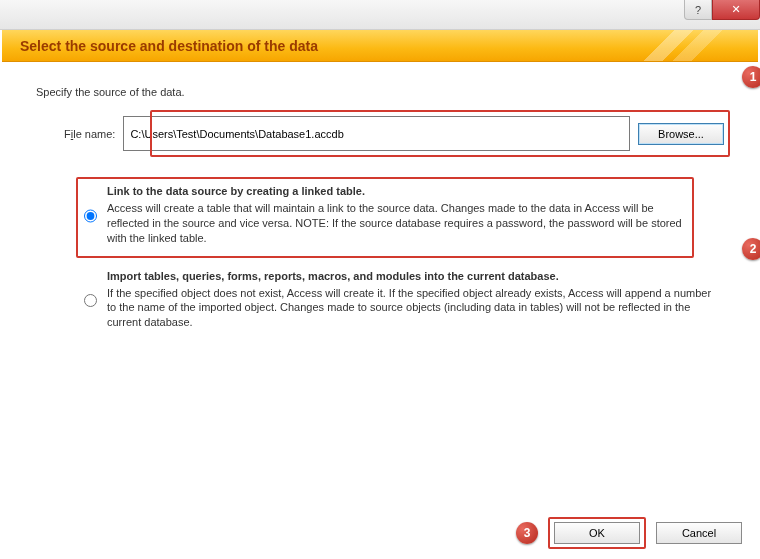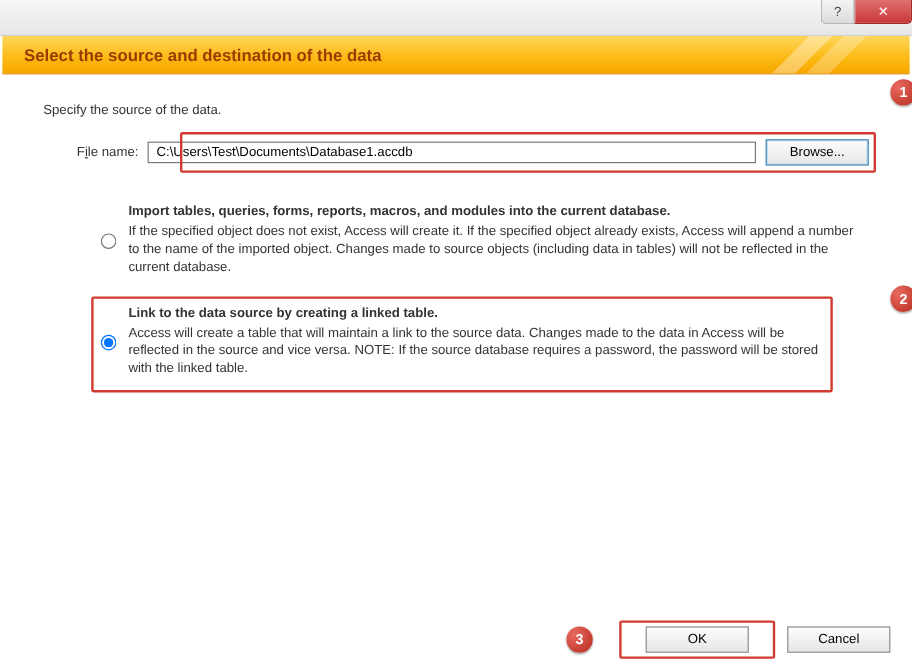--- a/index.html
+++ b/index.html
@@ -81,21 +81,21 @@
 .row-file {
   display: flex;
   align-items: center;
   margin: 18px 0 26px 28px;
   position: relative;
 }
 .row-file label { text-decoration: underline dotted transparent; }
 .row-file .underline-char { text-decoration: underline; }
 .file-input {
   flex: 1;
-  height: 18px;
+  height: 35px;
   border: 1px solid #7a7a7a;
   padding: 2px 6px;
   font-size: 11px;
   margin: 0 8px;
 }
 .browse-btn, .footer-btn {
   height: 22px;
   min-width: 86px;
   background: linear-gradient(to bottom,#fdfdfd,#e6e6e6);
   border: 1px solid #8a8a8a;
@@ -129,21 +129,21 @@
 .footer {
   position: absolute;
   bottom: 10px;
   right: 18px;
   display: flex;
   gap: 10px;
   align-items: center;
 }
 .footer-btn { min-width: 86px; }
 .ok-wrap { position: relative; padding:4px; }
-.ok-wrap.hl { padding:3px 20px;margin-left:12px; }
+.ok-wrap.hl { padding:3px 4px; }
 .opt.hl { margin-left:40px; margin-right:30px; }
 </style>
 </head>
 <body>
 
 <div class="titlebar">
   <div class="titlebar-controls">
     <div class="titlebar-btn help">?</div>
     <div class="titlebar-btn close">✕</div>
   </div>
@@ -160,33 +160,33 @@
     <label>
       <span>F</span><span class="underline-char">i</span><span>le name:</span>
     </label>
     <input class="file-input" type="text" value="C:\Users\Test\Documents\Database1.accdb" style="">
     <button class="browse-btn">Browse...</button>
     <div class="hl hl-file"></div>
   </div>
 
 
   <div class="opts">
+    <div class="opt hl">
+      <input type="radio" name="mode" checked="" style="">
+      <div class="opt-body">
+        <div class="opt-title">Link to the data source by creating a linked table.</div>
+        <div class="opt-desc">Access will create a table that will maintain a link to the source data. Changes made to the data in Access will be reflected in the source and vice versa. NOTE:  If the source database requires a password, the password will be stored with the linked table.</div>
+      </div>
+    </div>
+
     <div class="opt">
       <input type="radio" name="mode" style="">
       <div class="opt-body">
         <div class="opt-title">Import tables, queries, forms, reports, macros, and modules into the current database.</div>
         <div class="opt-desc">If the specified object does not exist, Access will create it. If the specified object already exists, Access will append a number to the name of the imported object. Changes made to source objects (including data in tables) will not be reflected in the current database.</div>
-      </div>
-    </div>
-
-    <div class="opt hl">
-      <input type="radio" name="mode" checked="" style="">
-      <div class="opt-body">
-        <div class="opt-title">Link to the data source by creating a linked table.</div>
-        <div class="opt-desc">Access will create a table that will maintain a link to the source data. Changes made to the data in Access will be reflected in the source and vice versa. NOTE:  If the source database requires a password, the password will be stored with the linked table.</div>
       </div>
     </div>
   </div>
 
   <div class="badge" style="top:4px; right:-4px;">1</div>
   <div class="badge" style="top:176px; right:-4px;">2</div>
 </div>
 
 <div class="footer">
   <div class="badge" style="position:relative;">3</div>

